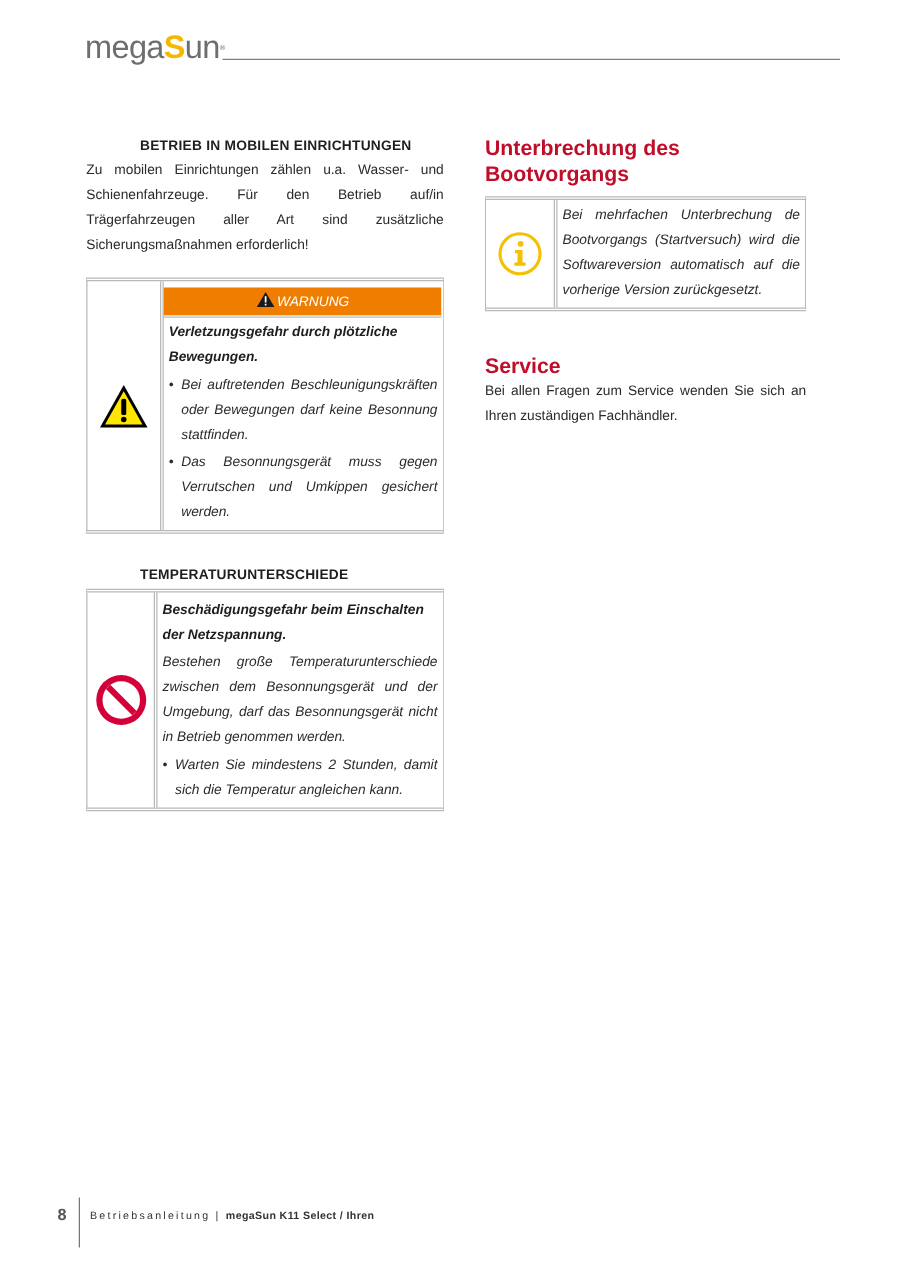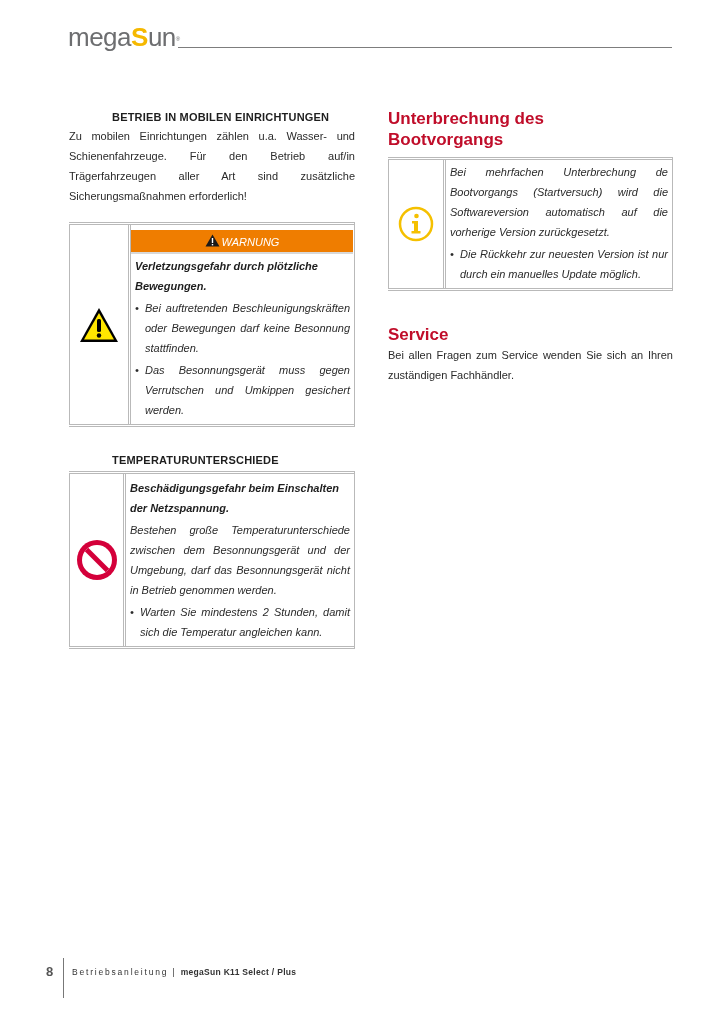--- a/index.html
+++ b/index.html
@@ -5,21 +5,21 @@
   * { box-sizing: border-box; margin: 0; padding: 0; }
   html, body { width: 724px; height: 1024px; background: #ffffff; }
   body { position: relative; font-family: "Liberation Sans", sans-serif; color: #222; overflow: hidden; }
 
   .logo { position: absolute; left: 68px; top: 22px; font-family: "Liberation Sans", sans-serif; font-size: 26px; color: #6d6e70; letter-spacing: -0.5px; line-height: 30px; }
   .logo .s { color: #f5b800; font-weight: bold; }
   .logo .reg { font-size: 6px; vertical-align: top; position: relative; top: 2px; }
   .header-rule { position: absolute; left: 178px; top: 47px; width: 494px; height: 1px; background: #7d7d7d; }
 
   .col-left { position: absolute; left: 69px; top: 108px; width: 286px; }
-  .col-right { position: absolute; left: 388px; top: 108px; width: 285px; }
+  .col-right { position: absolute; left: 388px; top: 108px; width: 257px; }
 
   .sec-head { font-size: 11px; font-weight: bold; letter-spacing: 0.2px; color: #1e1e1e; line-height: 18px; margin-left: 43px; }
   .body-text { font-size: 11px; line-height: 20px; text-align: justify; color: #2a2a2a; }
 
   .red-h { color: #c00d2a; font-weight: bold; font-size: 17px; line-height: 21px; }
 
   .box { border-top: 3px double #b9b9b9; border-bottom: 3px double #b9b9b9; border-left: 1px solid #b9b9b9; border-right: 1px solid #b9b9b9; display: flex; }
   .box .icon-cell { border-right: 3px double #b9b9b9; display: flex; align-items: center; justify-content: center; flex: 0 0 auto; }
   .box .text-cell { flex: 1; padding: 4px 4px 4px 4px; font-style: italic; }
 
@@ -92,23 +92,22 @@
   <div class="box" style="margin-top:7px;">
     <div class="icon-cell" style="width:57px;">
       <svg width="36" height="36" viewBox="0 0 36 36">
         <circle cx="18" cy="18" r="16" fill="none" stroke="#f5c000" stroke-width="2.5"></circle>
         <circle cx="18.5" cy="10" r="2.3" fill="#f5c000"></circle>
         <path d="M14 15 h6 v10 h2.5 v2.5 h-9 v-2.5 h2.5 v-7.5 h-2 z" fill="#f5c000"></path>
       </svg>
     </div>
     <div class="text-cell" style="padding-top:2px;">
       <p class="body-text">Bei mehrfachen Unterbrechung de Bootvorgangs (Startversuch) wird die Softwareversion automatisch auf die vorherige Version zurückgesetzt.</p>
-      <div class="bullet body-text">Die Rückkehr zur neuesten Version ist nur durch ein manuelles Update möglich.</div>
     </div>
   </div>
 
   <div class="red-h" style="margin-top:33px;">Service</div>
   <p class="body-text">Bei allen Fragen zum Service wenden Sie sich an Ihren zuständigen Fachhändler.</p>
 </div>
 
 <div class="footer-num">8</div>
 <div class="footer-rule"></div>
-<div class="footer-text"><span>Betriebsanleitung</span> <span>|</span> <span class="bold">megaSun K11 Select / Plus</span></div>
+<div class="footer-text"><span>Betriebsanleitung</span> <span>|</span> <span class="bold">megaSun K11 Select / Ihren</span></div>
 
 </body></html>

